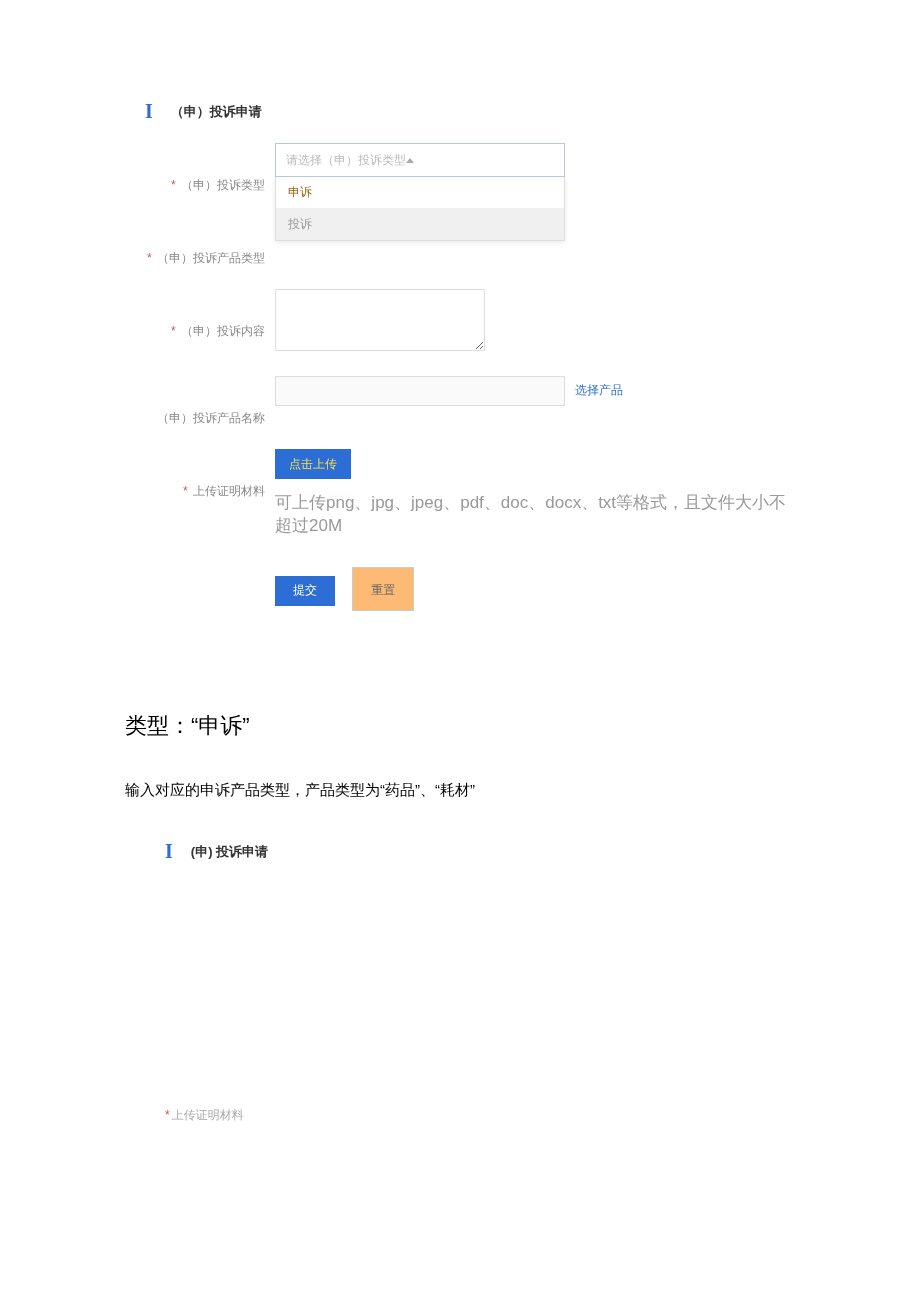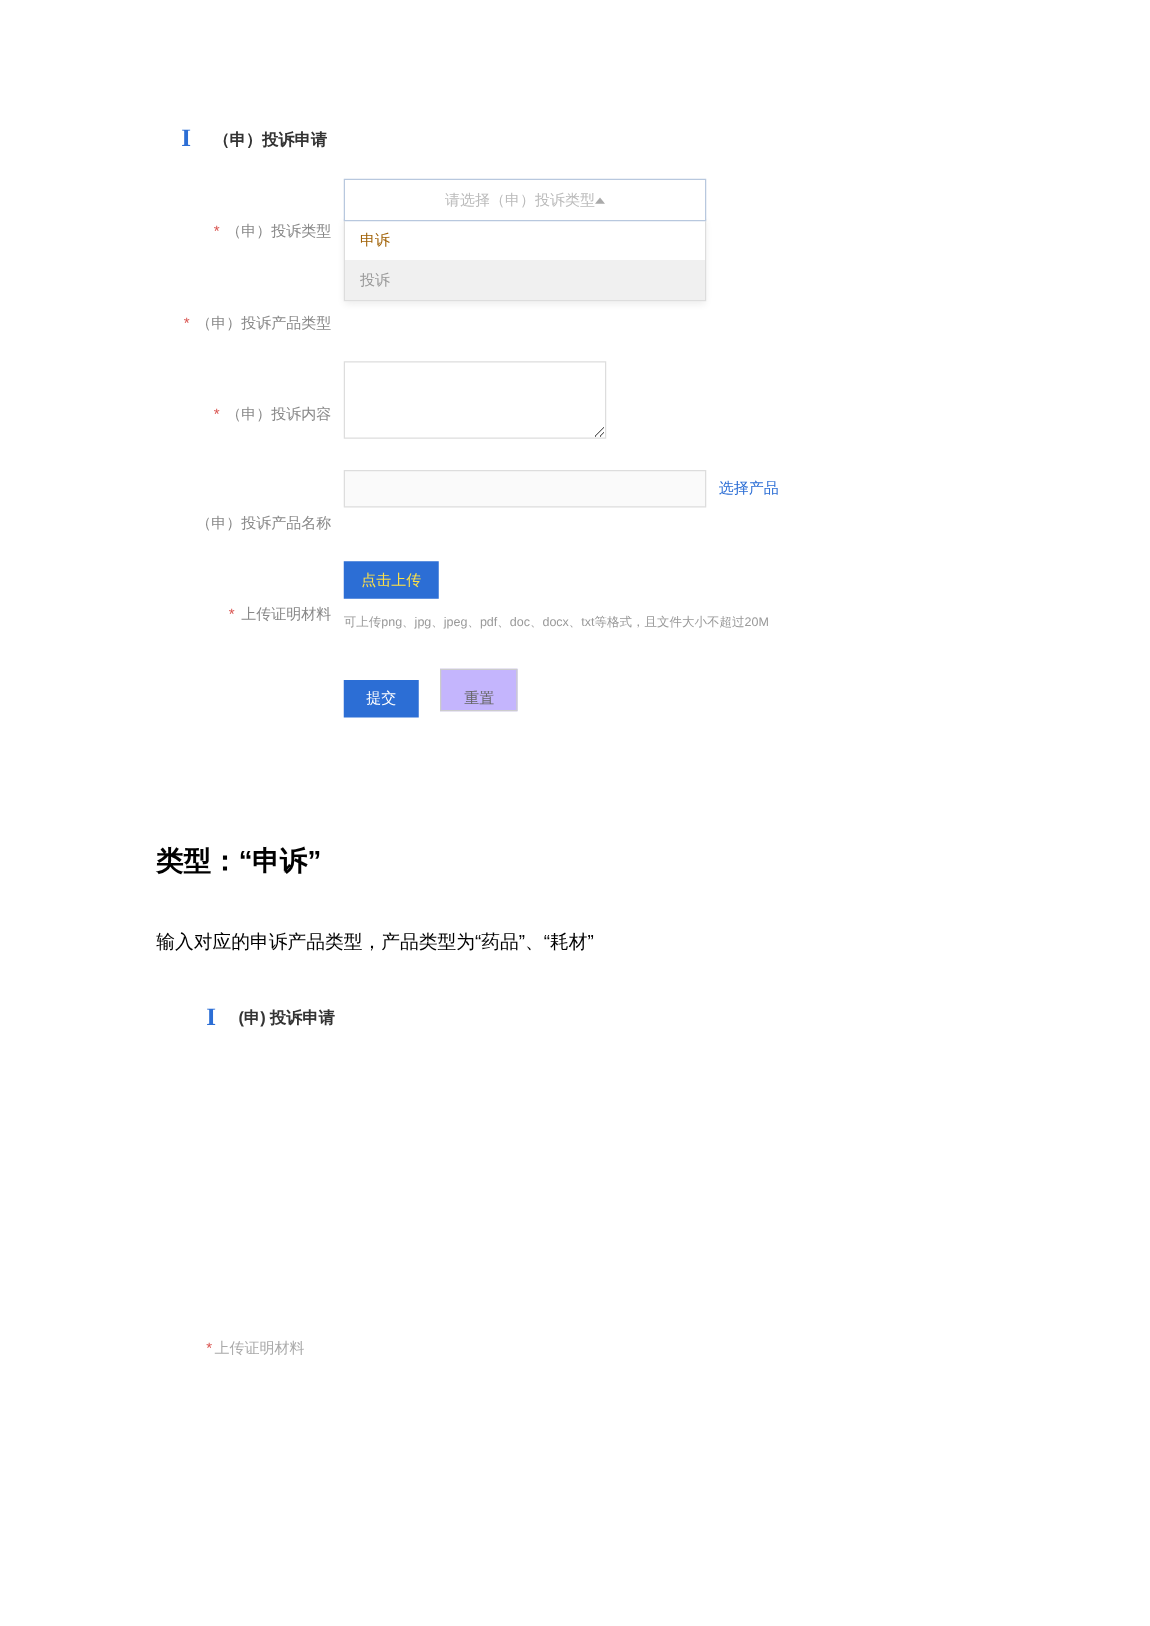--- a/index.html
+++ b/index.html
@@ -55,21 +55,21 @@
     }
     .select-box {
       width: 290px;
       height: 30px;
       border: 1px solid #b8c8de;
       background: #fff;
       display: flex;
       align-items: center;
       padding: 16px 10px;
       color: #bbb;
-      justify-content: center;
+      justify-content: flex-start;
       position: relative;
       z-index: 3;
     }
     .chevron {
       width: 0;
       height: 0;
       border-left: 4px solid transparent;
       border-right: 4px solid transparent;
       border-bottom: 5px solid #aaa;
     }
@@ -120,48 +120,48 @@
       background: #2c6ed5;
       color: #fde047;
       border: none;
       height: 30px;
       padding: 0 14px;
       font-size: 12px;
       cursor: pointer;
     }
     .hint-text {
       color: #999;
-      font-size: 10px;
+      font-size: 17px;
       margin-top: 12px;
     }
     .btn-row {
       margin-top: 30px;
     }
     .btn-primary {
       background: #2c6ed5;
       color: #ffffff;
       border: none;
       height: 30px;
       padding: 0 18px;
       font-size: 12px;
       cursor: pointer;
     }
     .btn-secondary {
-      background: #c4b5fd;
+      background: #fdba74;
       color: #666;
       border: 1px solid #ccc;
-      height: 34px;
+      height: 44px;
       padding: 14px 18px;
       font-size: 12px;
       margin-left: 14px;
       cursor: pointer;
     }
     .doc-heading {
       font-size: 22px;
-      font-weight: bold;
+      font-weight: normal;
       color: #000;
       margin: 100px 0 0 125px;
     }
     .doc-paragraph {
       font-size: 15px;
       color: #000;
       margin: 40px 0 0 125px;
     }
     .section2 {
       margin: 40px 0 0 165px;

